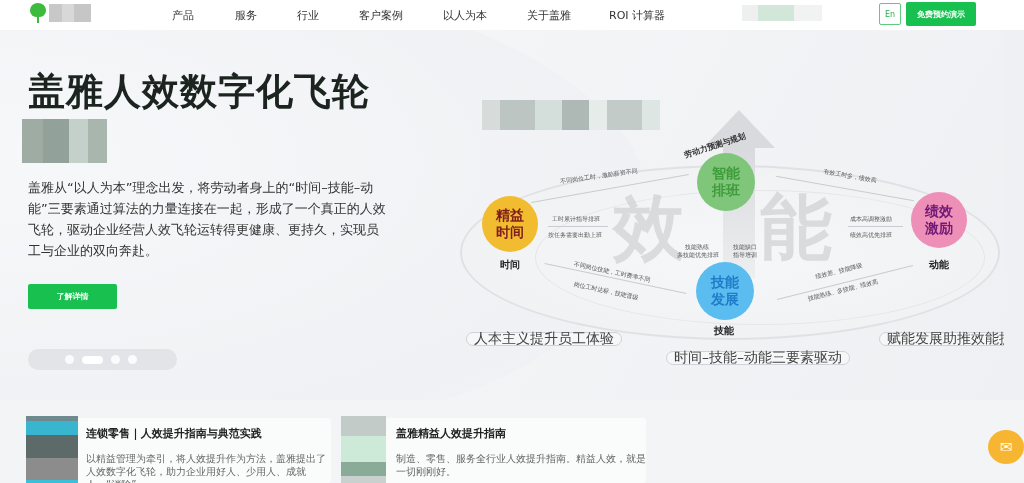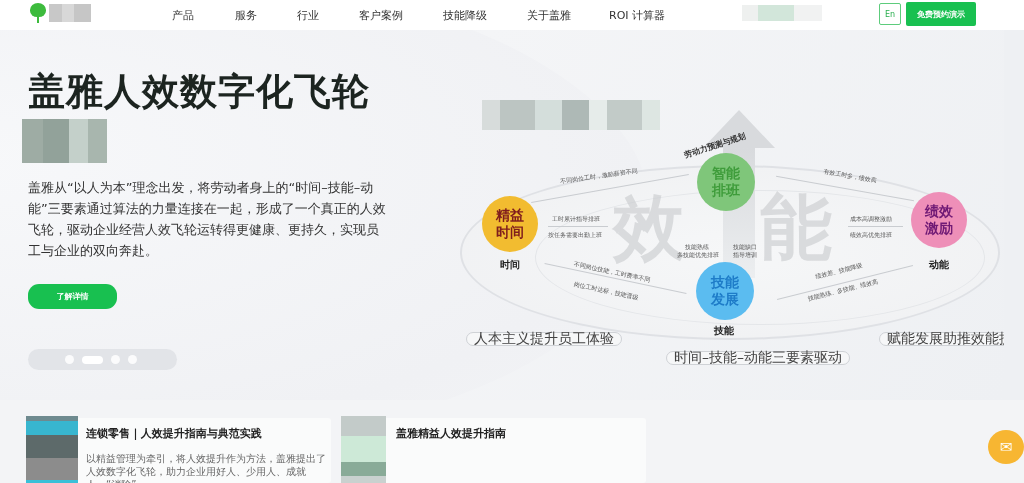--- a/index.html
+++ b/index.html
@@ -13,21 +13,21 @@
 .logo-name{width:42px;height:18px;margin-left:3px;background:linear-gradient(90deg,#c8c8c8 0 30%,#d8d8d8 30% 60%,#c6c6c6 60% 100%)}
 .menu-item{font-size:11px;color:#333;cursor:pointer;white-space:nowrap}
 .nav-blur{position:absolute;left:742px;top:5px;width:80px;height:16px;background:linear-gradient(90deg,#eef0ef 0 20%,#d2e6da 20% 65%,#f1f2f2 65% 100%)}
 .lang{position:absolute;left:879px;top:3px;width:22px;height:22px;border:1px solid #5dcc7c;border-radius:2px;font-size:8px;color:#2aae4f;display:flex;align-items:center;justify-content:center;background:#fff}
 .demo{position:absolute;left:906px;top:2px;width:70px;height:24px;background:#18c050;border-radius:2px;color:#fff;font-size:8px;display:flex;align-items:center;justify-content:center;font-weight:bold}
 .hero{position:absolute;left:0;top:30px;width:1004px;height:370px;background:linear-gradient(120deg,#e9ebef 0%,#f4f5f7 40%,#eef0f3 100%);overflow:hidden}
 .hero-bigcircle{position:absolute;left:-400px;top:-60px;width:1050px;height:480px;border-radius:50%;background:radial-gradient(ellipse at 35% 40%,#f7f8fa 0%,#f0f1f4 70%,rgba(240,241,244,0) 100%)}
 .title{position:absolute;left:28px;top:37px;font-size:37px;font-weight:bold;color:#1c2420;letter-spacing:1px;white-space:nowrap}
 .title-blur{position:absolute;left:22px;top:89px;width:85px;height:44px;background:linear-gradient(90deg,#9eaca4 0 25%,#92a29a 25% 55%,#c4d0ca 55% 78%,#a8b6ae 78% 100%)}
 .desc{position:absolute;left:28px;top:147px;width:360px;font-size:13px;line-height:21px;color:#333}
-.more-btn{position:absolute;left:28px;top:254px;width:89px;height:25px;background:#18c050;border-radius:11px;color:#fff;font-size:8px;font-weight:bold;display:flex;align-items:center;justify-content:center}
+.more-btn{position:absolute;left:28px;top:254px;width:89px;height:25px;background:#18c050;border-radius:2px;color:#fff;font-size:8px;font-weight:bold;display:flex;align-items:center;justify-content:center}
 .dots{position:absolute;left:28px;top:319px;width:149px;height:21px;background:#e2e4e8;border-radius:11px;display:flex;align-items:center;padding-left:37px;gap:8px}
 .dot{width:9px;height:9px;border-radius:50%;background:#fff;opacity:.85}
 .dot.active{width:21px;height:8px;border-radius:4px;opacity:1}
 .diagram{position:absolute;left:455px;top:30px;width:560px;height:320px}
 .d-ellipse{position:absolute;left:5px;top:105px;width:540px;height:175px;border-radius:50%;border:2px solid #dfe1e5;background:radial-gradient(ellipse,#f6f7f8 0%,#eff0f2 100%)}
 .d-inner{position:absolute;left:80px;top:130px;width:450px;height:135px;border-radius:50%;border:1px solid #e4e6e9}
 .d-arrow{position:absolute;left:248px;top:50px;width:0;height:0;border-left:36px solid transparent;border-right:36px solid transparent;border-bottom:38px solid #d8dadd}
 .d-arrow-stem{position:absolute;left:268px;top:88px;width:32px;height:130px;background:linear-gradient(#d8dadd,#eceef0)}
 .bigchar{position:absolute;font-size:72px;font-weight:bold;color:#c8cacd;opacity:.6}
 .d-blur{position:absolute;left:27px;top:40px;width:178px;height:30px;background:linear-gradient(90deg,#d7dcdb 0 10%,#bcc5c2 10% 30%,#d4dedb 30% 45%,#aeb9b6 45% 60%,#e6ecea 60% 70%,#c2cbc8 70% 90%,#dde6e2 90% 100%)}
@@ -57,21 +57,21 @@
         <div class="crown"></div>
         <div class="trunk"></div>
       </div>
     <div class="logo-name"></div>
   </div>
   <div>
     <span class="menu-item" style="position:absolute;left:172px;top:8px">产品</span>
     <span class="menu-item" style="position:absolute;left:235px;top:8px">服务</span>
     <span class="menu-item" style="position:absolute;left:297px;top:8px">行业</span>
     <span class="menu-item" style="position:absolute;left:359px;top:8px">客户案例</span>
-    <span class="menu-item" style="position:absolute;left:443px;top:8px">技能降级</span>
+    <span class="menu-item" style="position:absolute;left:443px;top:8px">以人为本</span>
     <span class="menu-item" style="position:absolute;left:527px;top:8px">关于盖雅</span>
     <span class="menu-item" style="position:absolute;left:609px;top:8px">ROI 计算器</span>
   </div>
   <div class="nav-blur"></div>
   <div class="lang">En</div>
   <div class="demo">免费预约演示</div>
 </div>
 
 <div class="hero">
   <div class="hero-bigcircle"></div>
@@ -139,16 +139,17 @@
 
 <div class="cards">
   <div class="card" style="left:26px;width:305px">
     <div class="cover" style="background:linear-gradient(180deg,#6e8a8f 0 8%,#38b6cf 8% 28%,#5d6a6a 28% 62%,#8c8c8c 62% 95%,#3ac0d8 95% 100%)"></div>
     <div class="card-title">连锁零售｜人效提升指南与典范实践</div>
     <div class="card-desc" style="width:240px">以精益管理为牵引，将人效提升作为方法，盖雅提出了人效数字化飞轮，助力企业用好人、少用人、成就人，“消除”...</div>
   </div>
   <div class="card" style="left:341px;width:305px">
     <div class="cover" style="width:45px;background:linear-gradient(180deg,#c3cbc9 0 30%,#cde9d7 30% 68%,#89ab98 68% 90%,#c9d1cf 90% 100%)"></div>
     <div class="card-title" style="left:55px">盖雅精益人效提升指南</div>
+    <div class="card-desc" style="left:55px;width:250px">制造、零售、服务全行业人效提升指南。精益人效，就是一切刚刚好。</div>
   </div>
 </div>
 
 <div class="mail">✉</div>
 
 </body></html>

